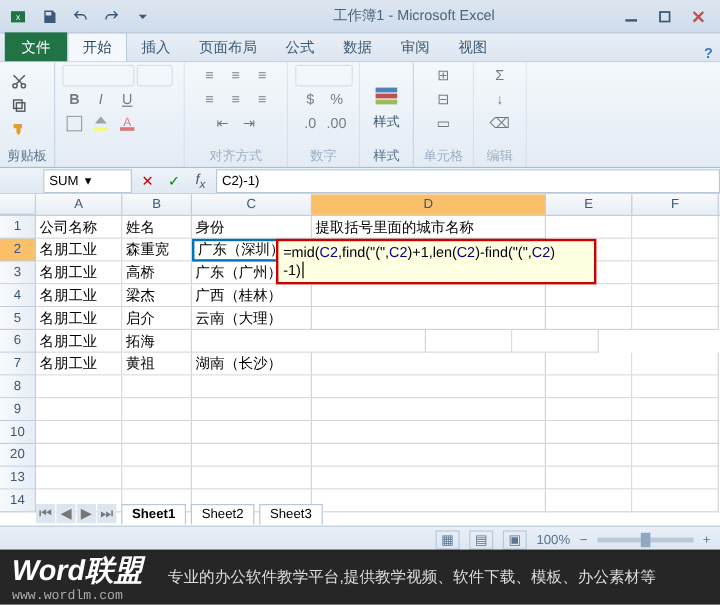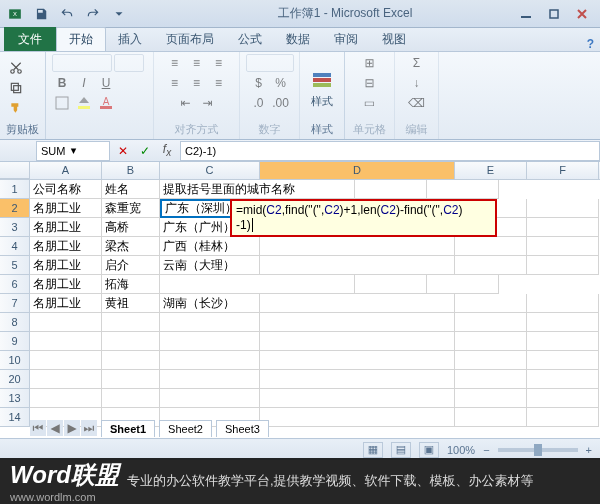--- a/index.html
+++ b/index.html
@@ -47,24 +47,24 @@
 .cell.active { border:2px solid #000; line-height:15px; position:relative; z-index:2; }
 .tooltip-box { position:absolute; border:2px solid #c00; background:#ffffe1; font-family:Consolas,monospace; font-size:12px; padding:2px 4px; z-index:10; line-height:15px; }
 .tooltip-box .kw { color:#000; }
 .tooltip-box .cellref { color:#008; }
 .statusbar { position:absolute; left:0; right:0; bottom:44px; height:22px; background:linear-gradient(#e8eff7,#dce5f0); border-top:1px solid #b8c8da; display:flex; align-items:center; justify-content:flex-end; padding-right:8px; gap:8px; font-size:11px; color:#5a7491; }
 .sheet-tabs { position:absolute; left:0; bottom:66px; height:20px; display:flex; align-items:center; padding-left:30px; gap:4px; }
 .stab-nav { display:flex; gap:1px; }
 .stab-navbtn { width:16px; height:16px; display:flex; align-items:center; justify-content:center; background:#dce5f0; color:#777; cursor:pointer; }
 .stab { background:#fff; border:1px solid #b8c8da; border-bottom:none; padding:2px 8px; font-size:11px; cursor:pointer; }
 .stab.active { background:#fff; font-weight:bold; }
-.watermark { position:absolute; left:0; bottom:0; right:0; height:46px; background:rgba(0,0,0,0.85); display:flex; align-items:center; padding:0 10px; gap:8px; }
+.watermark { position:absolute; left:0; bottom:0; right:0; height:46px; background:rgba(0,0,0,0.85); display:flex; align-items:center; padding:0 10px; gap:21px; }
 .wm-logo { font-size:24px; font-weight:bold; color:#fff; font-style:italic; }
 .wm-text { color:#ddd; font-size:13px; }
-.wm-url { color:#aaa; font-size:11px; }
+.wm-url { color:#aaa; font-size:11px;font-family:Liberation Mono, monospace; }
 .view-btn { width:20px; height:16px; border:1px solid #bac9da; display:flex; align-items:center; justify-content:center; cursor:pointer;}
 .zoom-slider { width:80px; height:4px; background:#bac9da; position:relative; }
 .zoom-handle { width:8px; height:12px; background:#8fa8c2; position:absolute; left:36px; top:-4px; }
 </style>
 </head>
 <body>
 
 <div class="titlebar">
   <div class="titlebar-left">
     <div class="qat-btn">
@@ -288,20 +288,21 @@
     <div class="colhdr" style="width:100px">C</div>
     <div class="colhdr sel" style="width:195px">D</div>
     <div class="colhdr" style="width:72px">E</div>
     <div class="colhdr" style="width:72px">F</div>
   </div>
   <div class="rows" id="rows">
       <div class="row">
         <div class="rowhdr">1</div>
         <div class="cell" style="width: 72px;">公司名称</div>
         <div class="cell" style="width: 58px;">姓名</div>
+        <div class="cell" style="width: 100px;">身份</div>
         <div class="cell" style="width: 195px;">提取括号里面的城市名称</div>
         <div class="cell" style="width: 72px;"></div>
         <div class="cell" style="width: 72px;"></div>
       </div>
       <div class="row">
         <div class="rowhdr sel">2</div>
         <div class="cell" style="width: 72px;">名朋工业</div>
         <div class="cell" style="width: 58px;">森重宽</div>
         <div class="cell" style="width: 100px; border: 2px solid rgb(0, 112, 192); line-height: 15px; position: relative; z-index: 3;">广东（深圳）</div>
         <div class="cell active" style="width: 195px;"></div>

